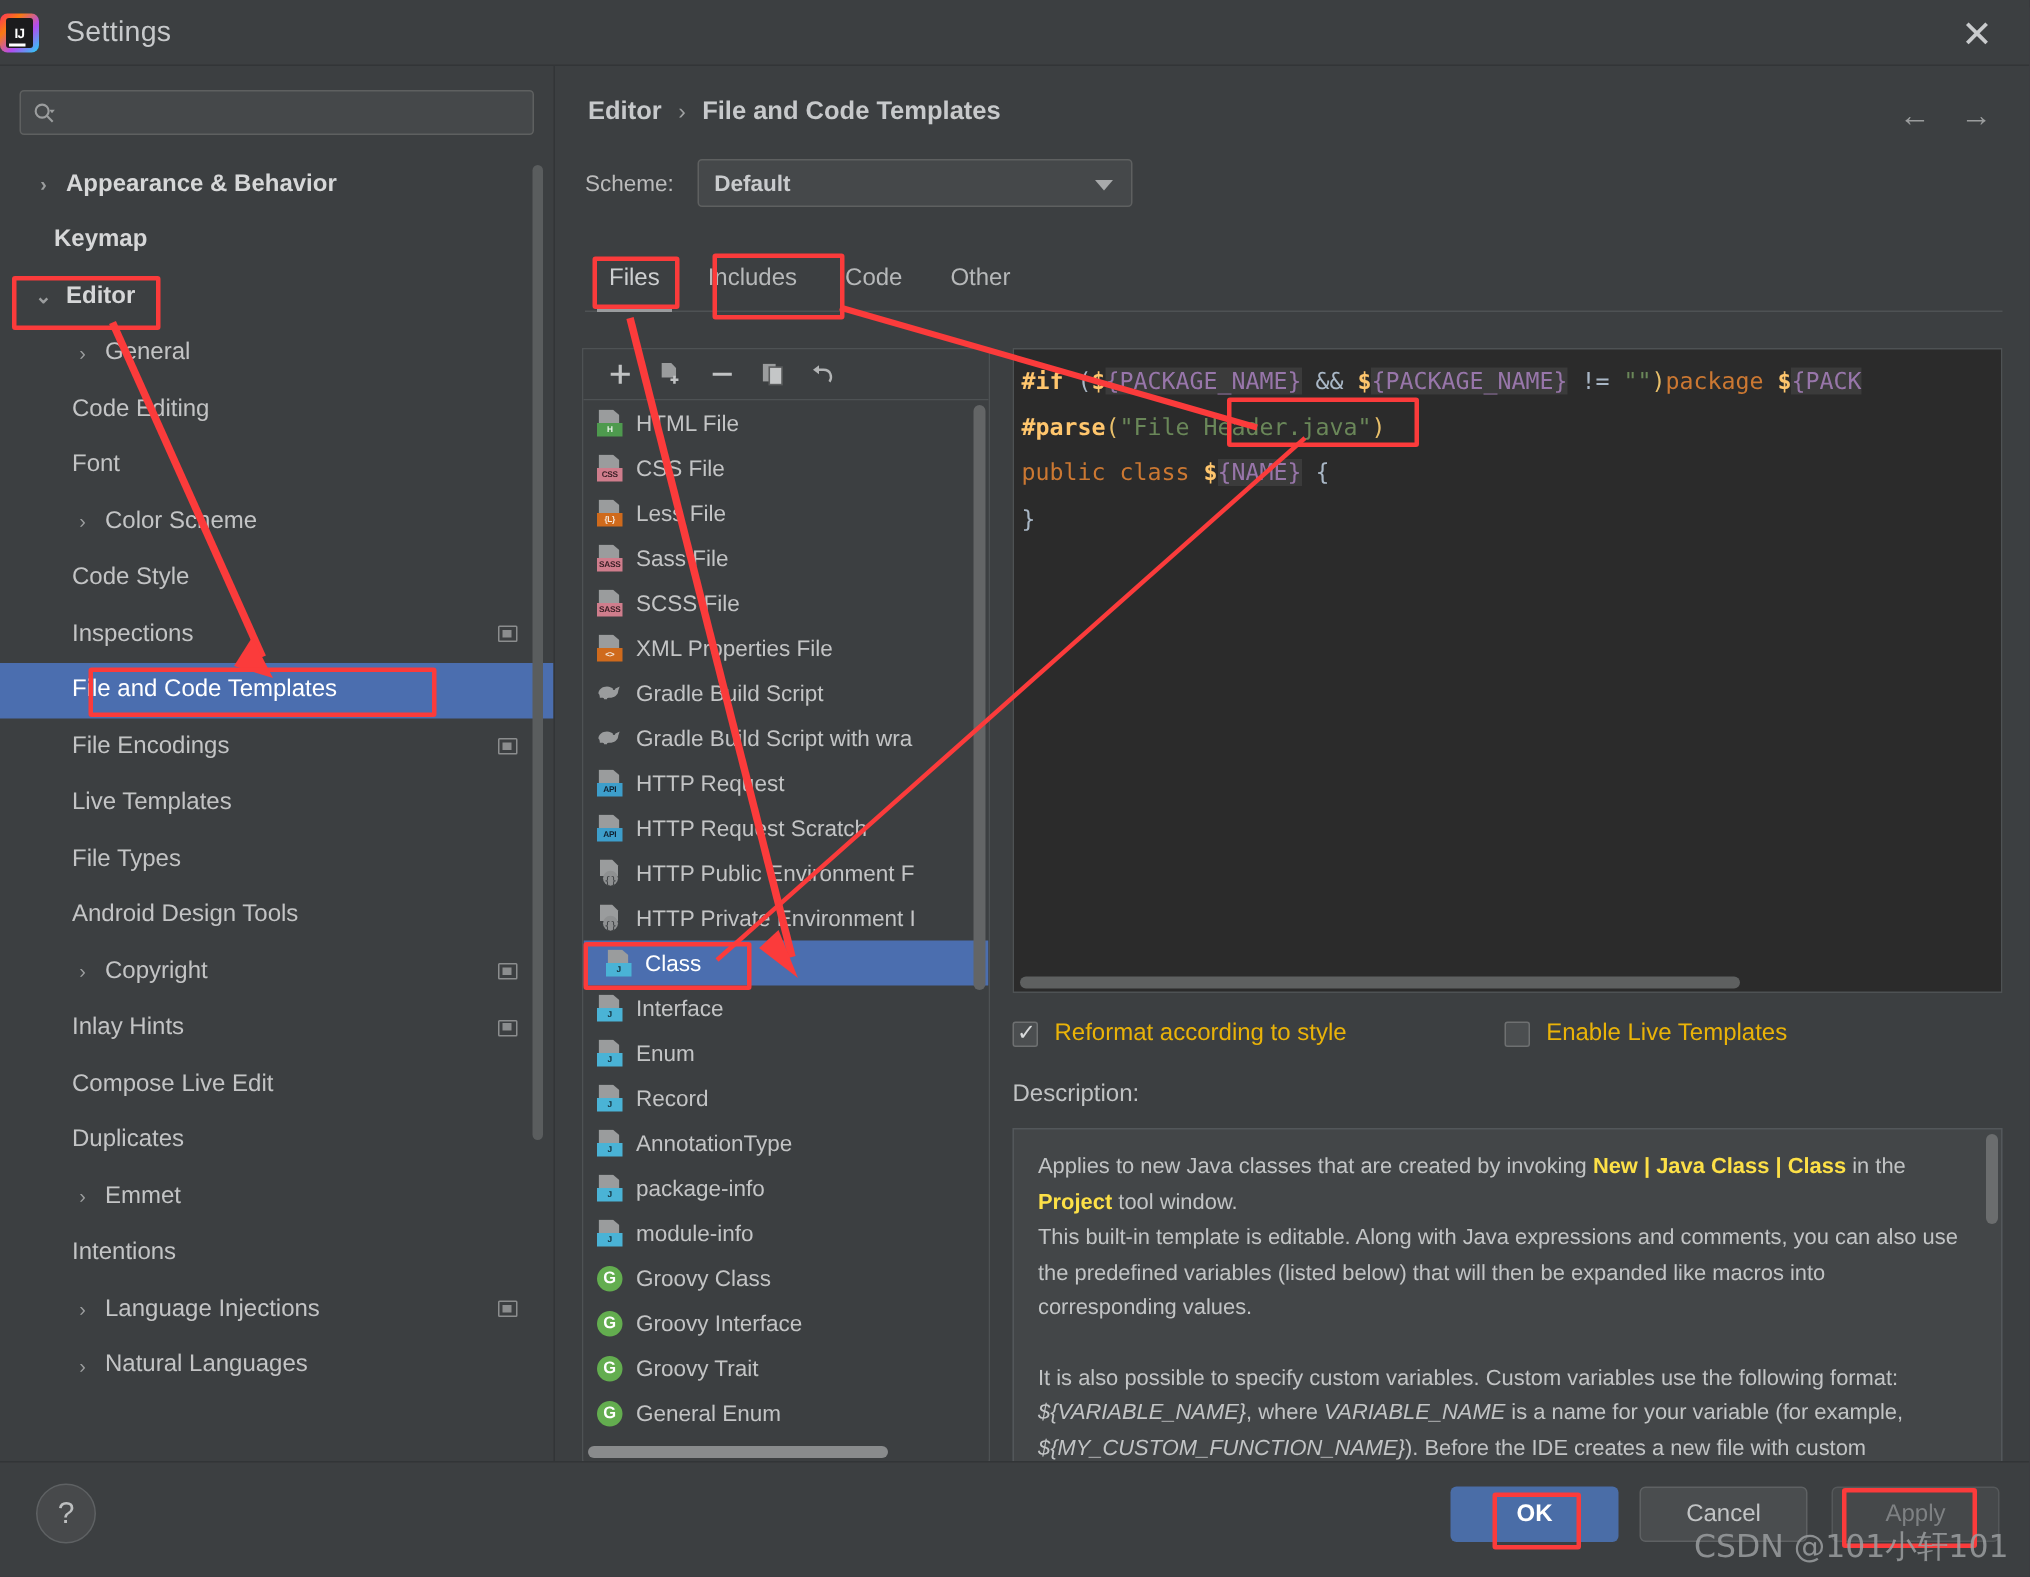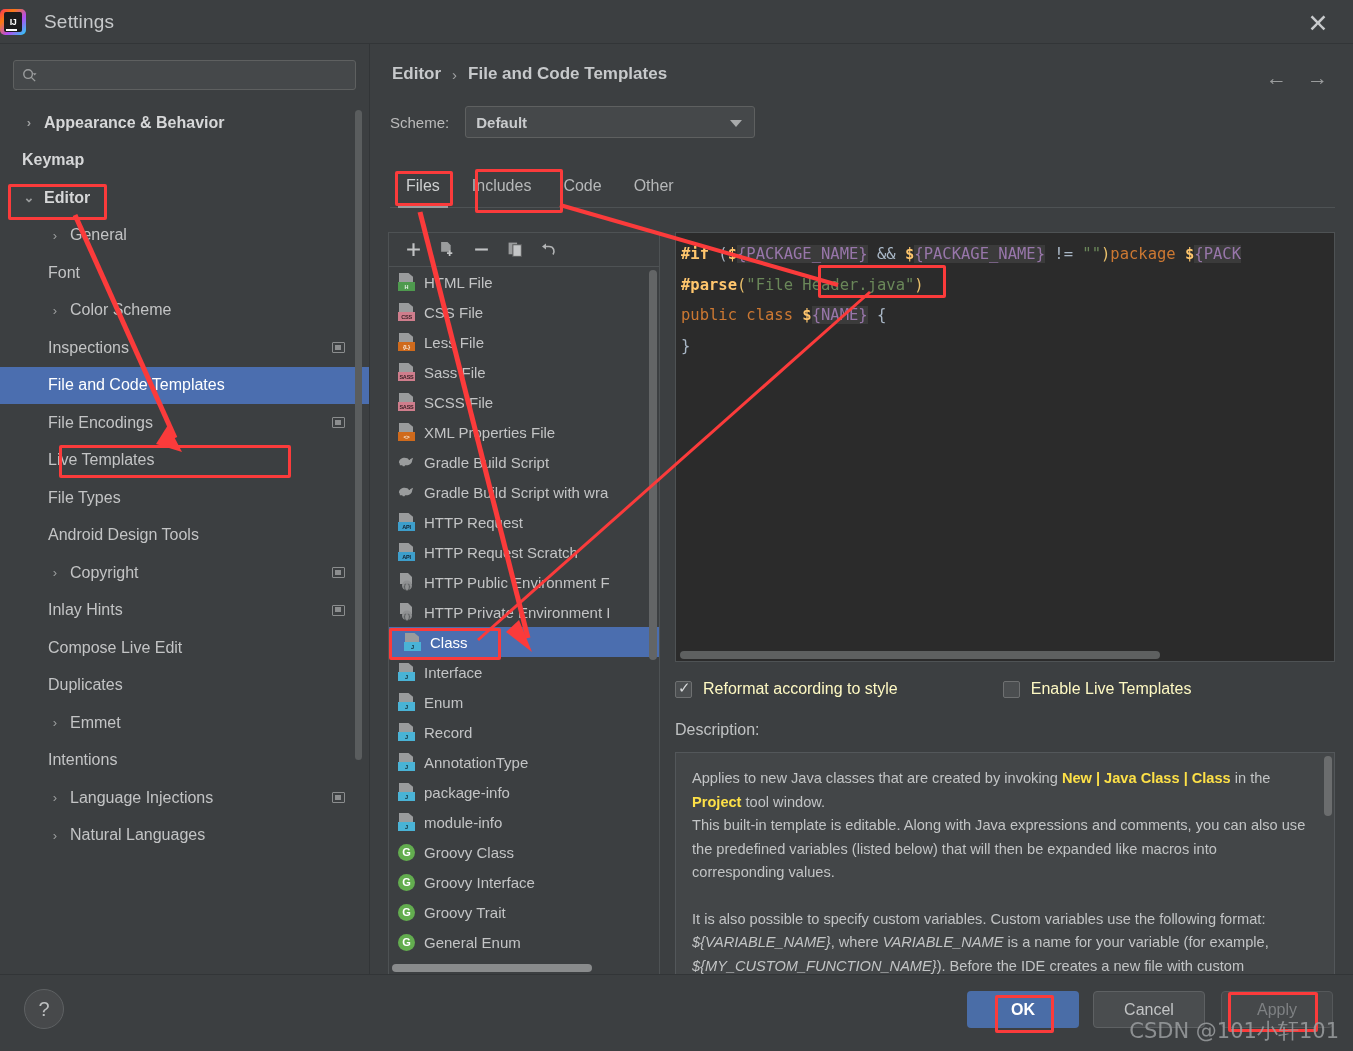--- a/index.html
+++ b/index.html
@@ -64,21 +64,21 @@
     border: none; background: transparent; outline: none;
     color: #bbbbbb; font-size: 14px; font-family: "Liberation Sans", sans-serif;
     width: 100%; margin-left: 6px;
   }
   .tree { margin-top: 14px; position: relative; }
   .tree-item {
     height: 37.5px; display: flex; align-items: center;
     padding-left: 22px; font-size: 16px; color: #c3c4c5;
     cursor: pointer; position: relative;
   }
-  .tree-item.lvl1 { padding-left: 22px; }
+  .tree-item.lvl1 { padding-left: 36px; }
   .tree-item.lvl2 { padding-left: 48px; }
   .tree-item.bold { font-weight: bold; color: #d6d7d8; }
   .tree-item .arrow {
     position: absolute; width: 14px; text-align: center;
     color: #9b9d9e; font-size: 13px;
   }
   .tree-item.lvl1 .arrow { left: 22px; }
   .tree-item.lvl2 .arrow { left: 48px; }
   .tree-item.lvl1.has-arrow { padding-left: 44px; }
   .tree-item.lvl2.has-arrow { padding-left: 70px; }
@@ -217,21 +217,21 @@
   .c-kw { color: #cc7832; }
   .c-brace { color: #a9b7c6; }
   .editor-hscroll {
     position: absolute; left: 4px; bottom: 2px; width: 480px; height: 8px;
     background: #5e6060; border-radius: 4px;
   }
 
   .checks {
     position: absolute; left: 305px; top: 636px; display: flex; align-items: center;
   }
-  .chk { display: flex; align-items: flex-end; gap: 11px; font-size: 16px; color: #fef9c3; cursor: pointer; }
+  .chk { display: flex; align-items: flex-end; gap: 11px; font-size: 16px; color: #eab308; cursor: pointer; }
   .chkbox {
     width: 17px; height: 17px; border: 1px solid #6e7071; border-radius: 2px;
     background: #4b4e50; position: relative; flex: none;
   }
   .chkbox.on::after {
     content: "✓"; position: absolute; left: 2px; top: -3px;
     font-size: 15px; color: #d8dadb;
   }
 
   .desc-label {
@@ -324,25 +324,31 @@
         </div>
         <div class="tree-item lvl1 bold has-arrow">
           <span class="arrow">⌄</span>
           <span>Editor</span>
         </div>
         <div class="tree-item lvl2 has-arrow">
           <span class="arrow">›</span>
           <span>General</span>
         </div>
         <div class="tree-item lvl2">
+          <span>Code Editing</span>
+        </div>
+        <div class="tree-item lvl2">
           <span>Font</span>
         </div>
         <div class="tree-item lvl2 has-arrow">
           <span class="arrow">›</span>
           <span>Color Scheme</span>
+        </div>
+        <div class="tree-item lvl2">
+          <span>Code Style</span>
         </div>
         <div class="tree-item lvl2">
           <span>Inspections</span>
           <span class="badge"></span>
         </div>
         <div class="tree-item lvl2 selected">
           <span>File and Code Templates</span>
         </div>
         <div class="tree-item lvl2">
           <span>File Encodings</span>

